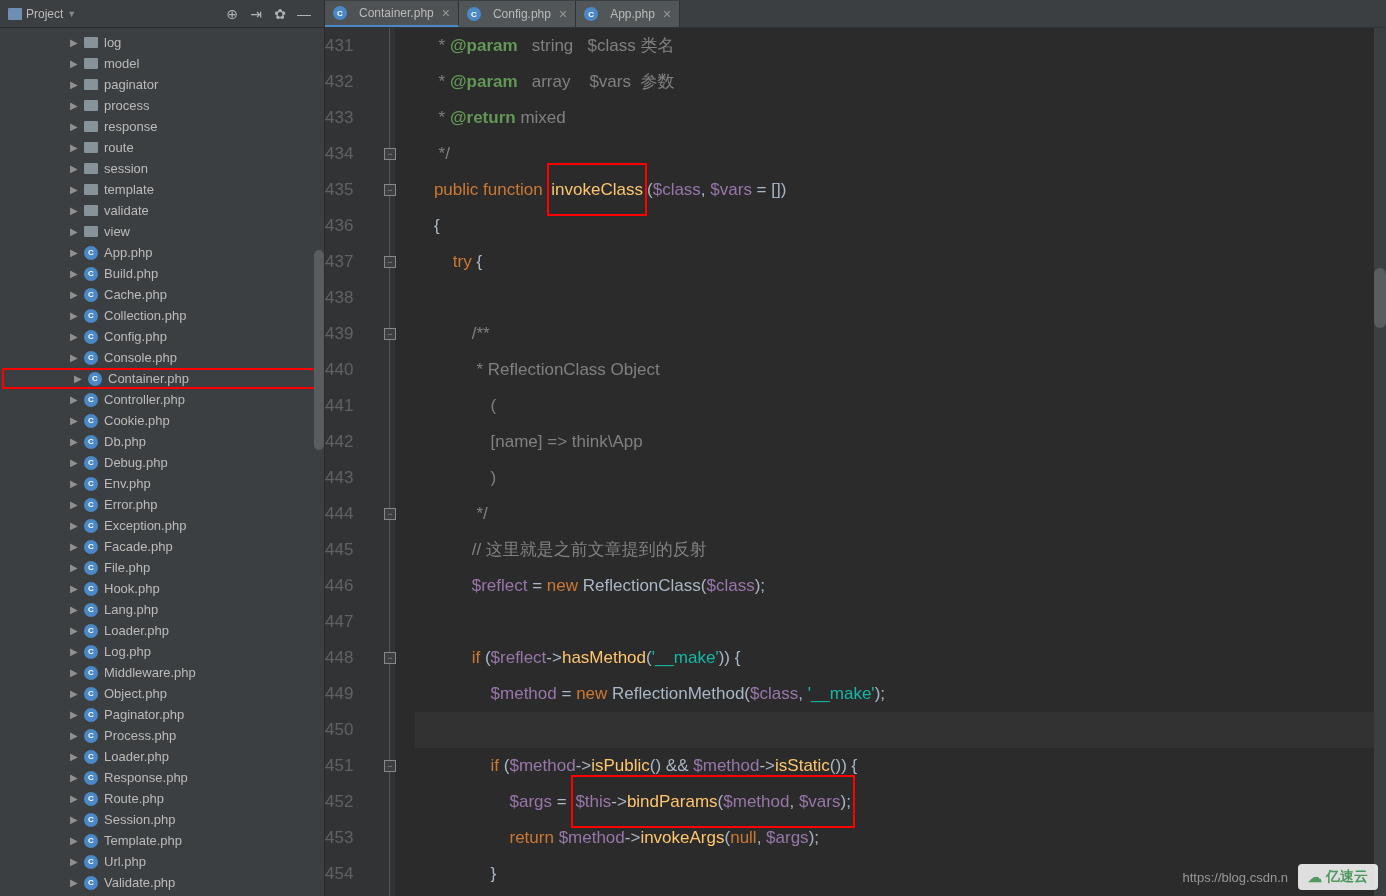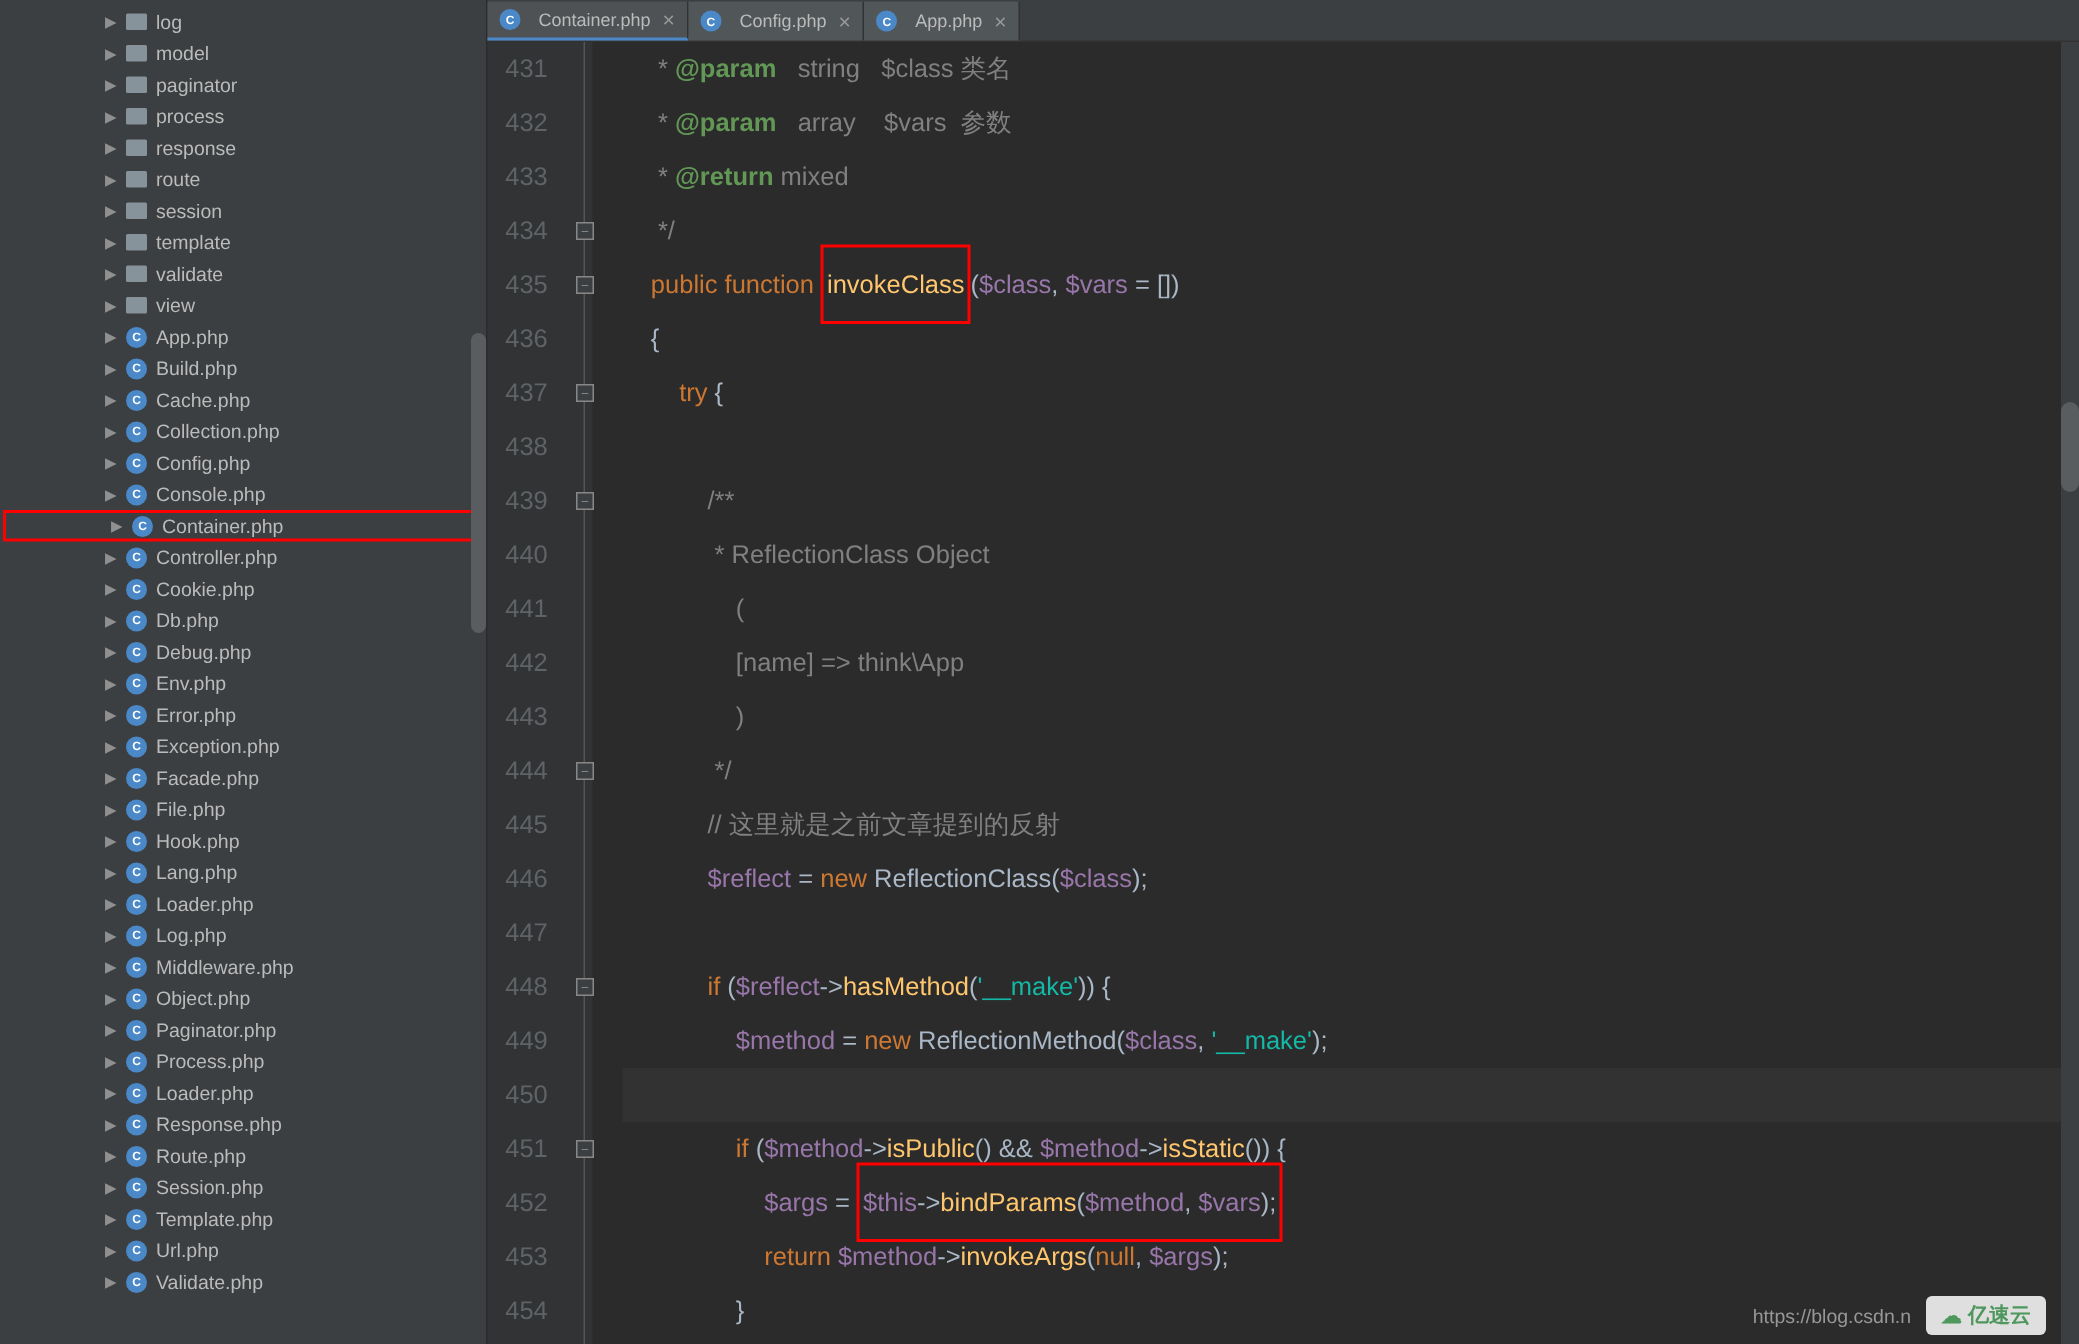--- a/index.html
+++ b/index.html
@@ -17,46 +17,58 @@
 .folder-icon{width:14px;height:11px;background:#87939a;border-radius:1px;margin-right:6px}
 .php-icon{width:14px;height:14px;background:#4a88c7;border-radius:50%;margin-right:6px;display:flex;align-items:center;justify-content:center;font-size:8px;color:#fff;font-weight:bold}
 .tree-scroll-track{position:absolute;right:0;top:0;width:10px;height:100%;background:#3c3f41}
 .tree-scroll-thumb{position:absolute;right:0;top:222px;width:10px;height:200px;background:#5a5d5f;border-radius:5px}
 .editor-area{flex:1;display:flex;flex-direction:column;background:#2b2b2b}
 .tabs{height:28px;background:#3c3f41;display:flex;align-items:flex-end;border-bottom:1px solid #323232}
 .tab{height:26px;padding:0 8px;display:flex;align-items:center;gap:6px;background:#515658;border-right:1px solid #323232;cursor:pointer;font-size:12px;color:#bbb}
 .tab.active{background:#4e5254;border-bottom:2px solid #4a88c7}
 .tab-close{color:#999;font-size:14px;margin-left:2px}
 .editor{flex:1;display:flex;position:relative;font-family:Consolas,Monaco,monospace;font-size:17px}
-.gutter{width:70px;background:#313335;text-align:center;padding-right:18px;color:#606366;line-height:36px;position:relative}
+.gutter{width:70px;background:#313335;text-align:left;padding-right:18px;color:#606366;line-height:36px;position:relative}
 .fold-mark{position:absolute;right:-1px;width:12px;height:12px;border:1px solid #888;background:#3c3f41;display:flex;align-items:center;justify-content:center;font-size:9px;color:#888}
 .fold-line{position:absolute;right:5px;top:0;width:1px;height:100%;background:#555}
 .code{flex:1;line-height:36px;padding-left:20px;white-space:pre;position:relative}
 .ln{height:36px}
 .code-ln{height:36px;position:relative}
 .hl-line{position:absolute;left:0;right:0;height:36px;background:#323232;z-index:0}
 .c-comment{color:#808080}
 .c-comment-tag{color:#629755;font-weight:bold}
 .c-kw{color:#cc7832}
 .c-fname{color:#ffc66d}
 .c-var{color:#9876aa}
 .c-str{color:#14b8a6}
 .c-op{color:#a9b7c6}
 .c-method{color:#ffc66d}
 .c-class{color:#a9b7c6}
 .red-box{border:2px solid red;padding:15px 2px}
-.watermark{position:absolute;bottom:6px;right:22px;display:flex;align-items:center;gap:10px;color:#aaa;font-size:13px;opacity:.85;z-index:100}
+.watermark{position:absolute;bottom:6px;right:8px;display:flex;align-items:center;gap:10px;color:#aaa;font-size:13px;opacity:.85;z-index:100}
 .wm-logo{background:#fff;padding:4px 10px;border-radius:4px;color:#5a6;font-size:14px;font-weight:bold;display:flex;align-items:center;gap:4px}
 .editor-scroll{position:absolute;right:0;top:0;width:12px;height:100%;background:#3c3f41}
 .editor-scroll-thumb{position:absolute;right:0;top:240px;width:12px;height:60px;background:#5a5d5f;border-radius:6px}
 </style>
 </head>
 <body>
 
 <div class="sidebar">
+  <div class="sidebar-header">
+    <div class="project-label">
+      <span class="project-icon"></span>
+      <span>Project</span>
+      <span style="font-size:9px;color:#888">▼</span>
+    </div>
+    <div class="header-spacer"></div>
+    <div class="header-icon">⊕</div>
+    <div class="header-icon">⇥</div>
+    <div class="header-icon">✿</div>
+    <div class="header-icon">—</div>
+  </div>
   <div class="tree">
     <div id="tree-content">
         <div class="tree-item">
           <span class="chevron">▶</span>
           <span class="folder-icon"></span>
           <span>log</span>
         </div>
         <div class="tree-item">
           <span class="chevron">▶</span>
           <span class="folder-icon"></span>

